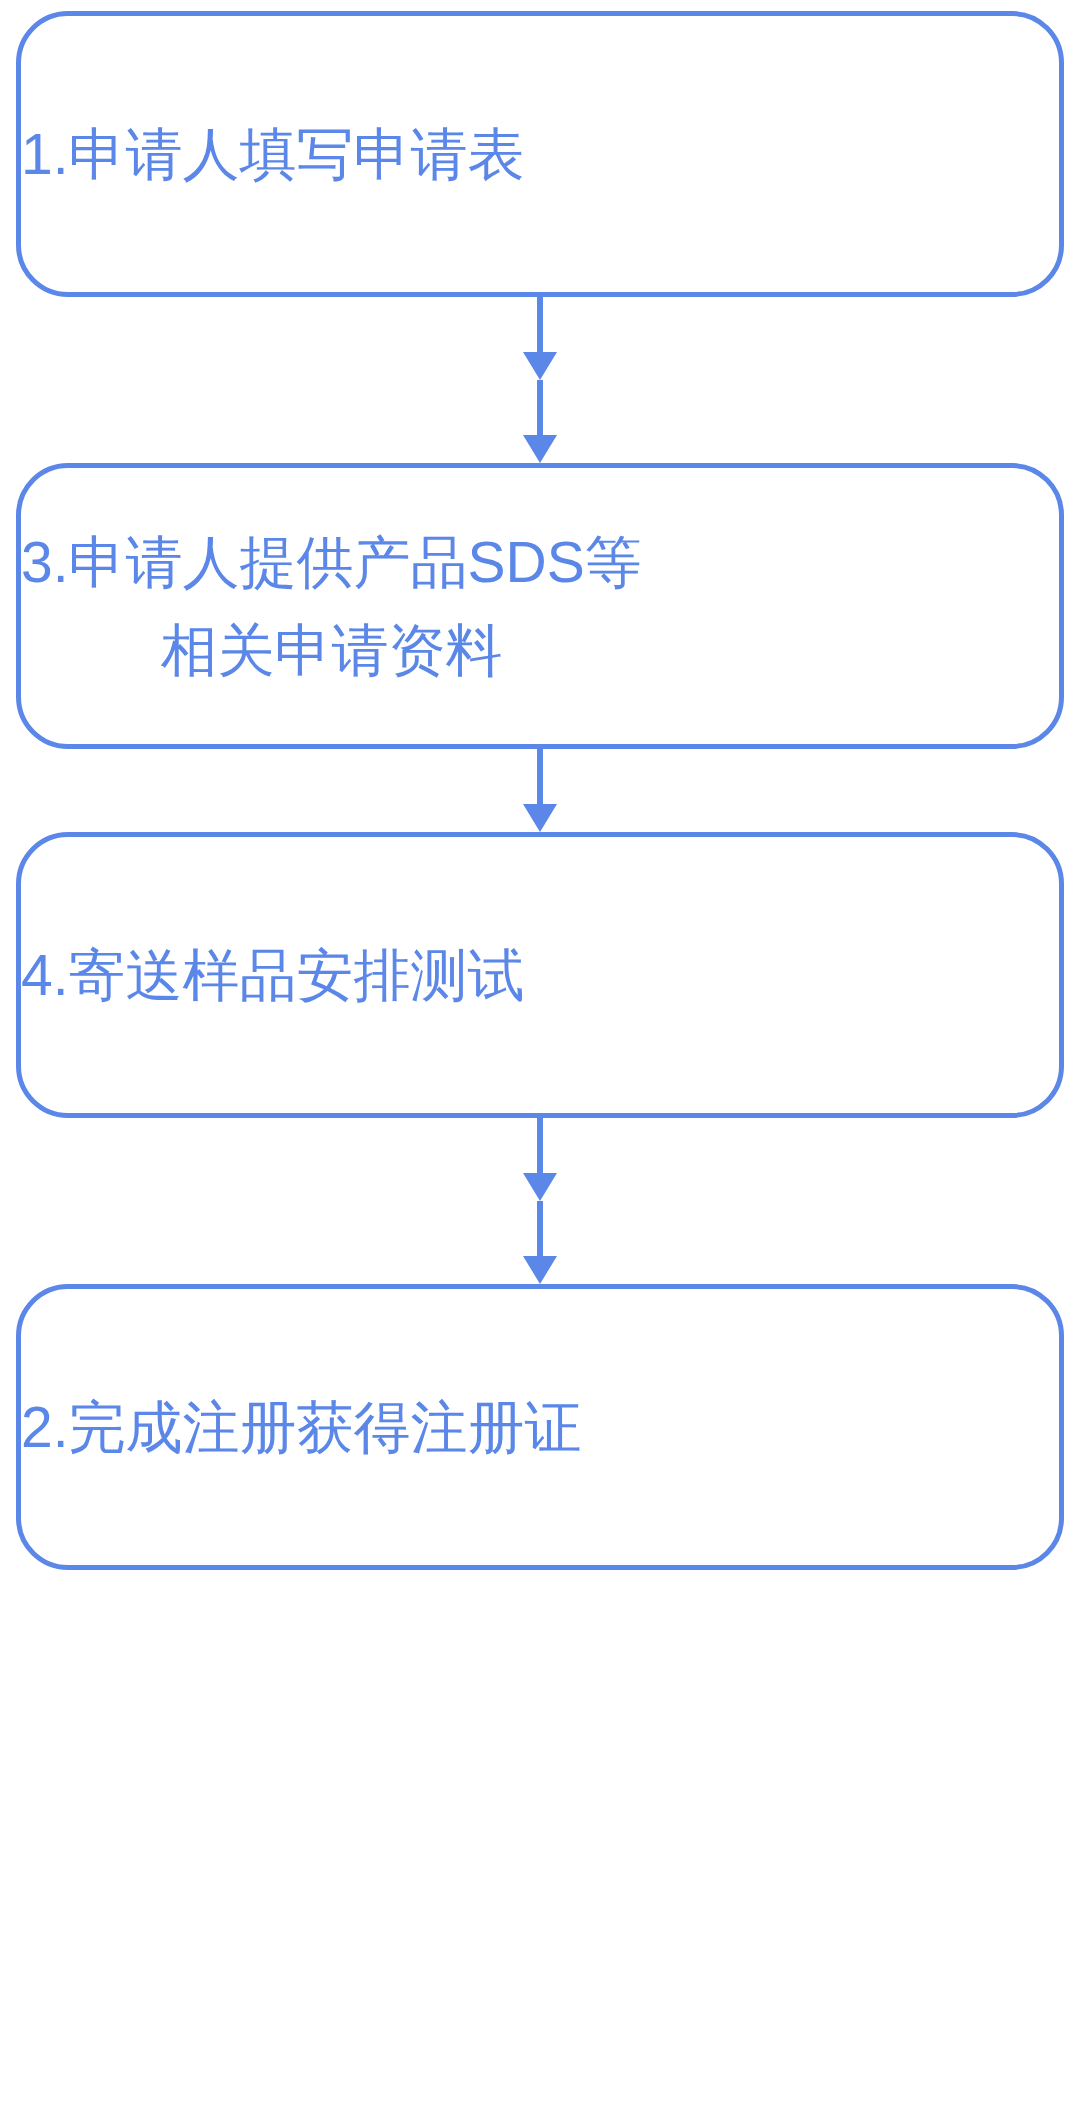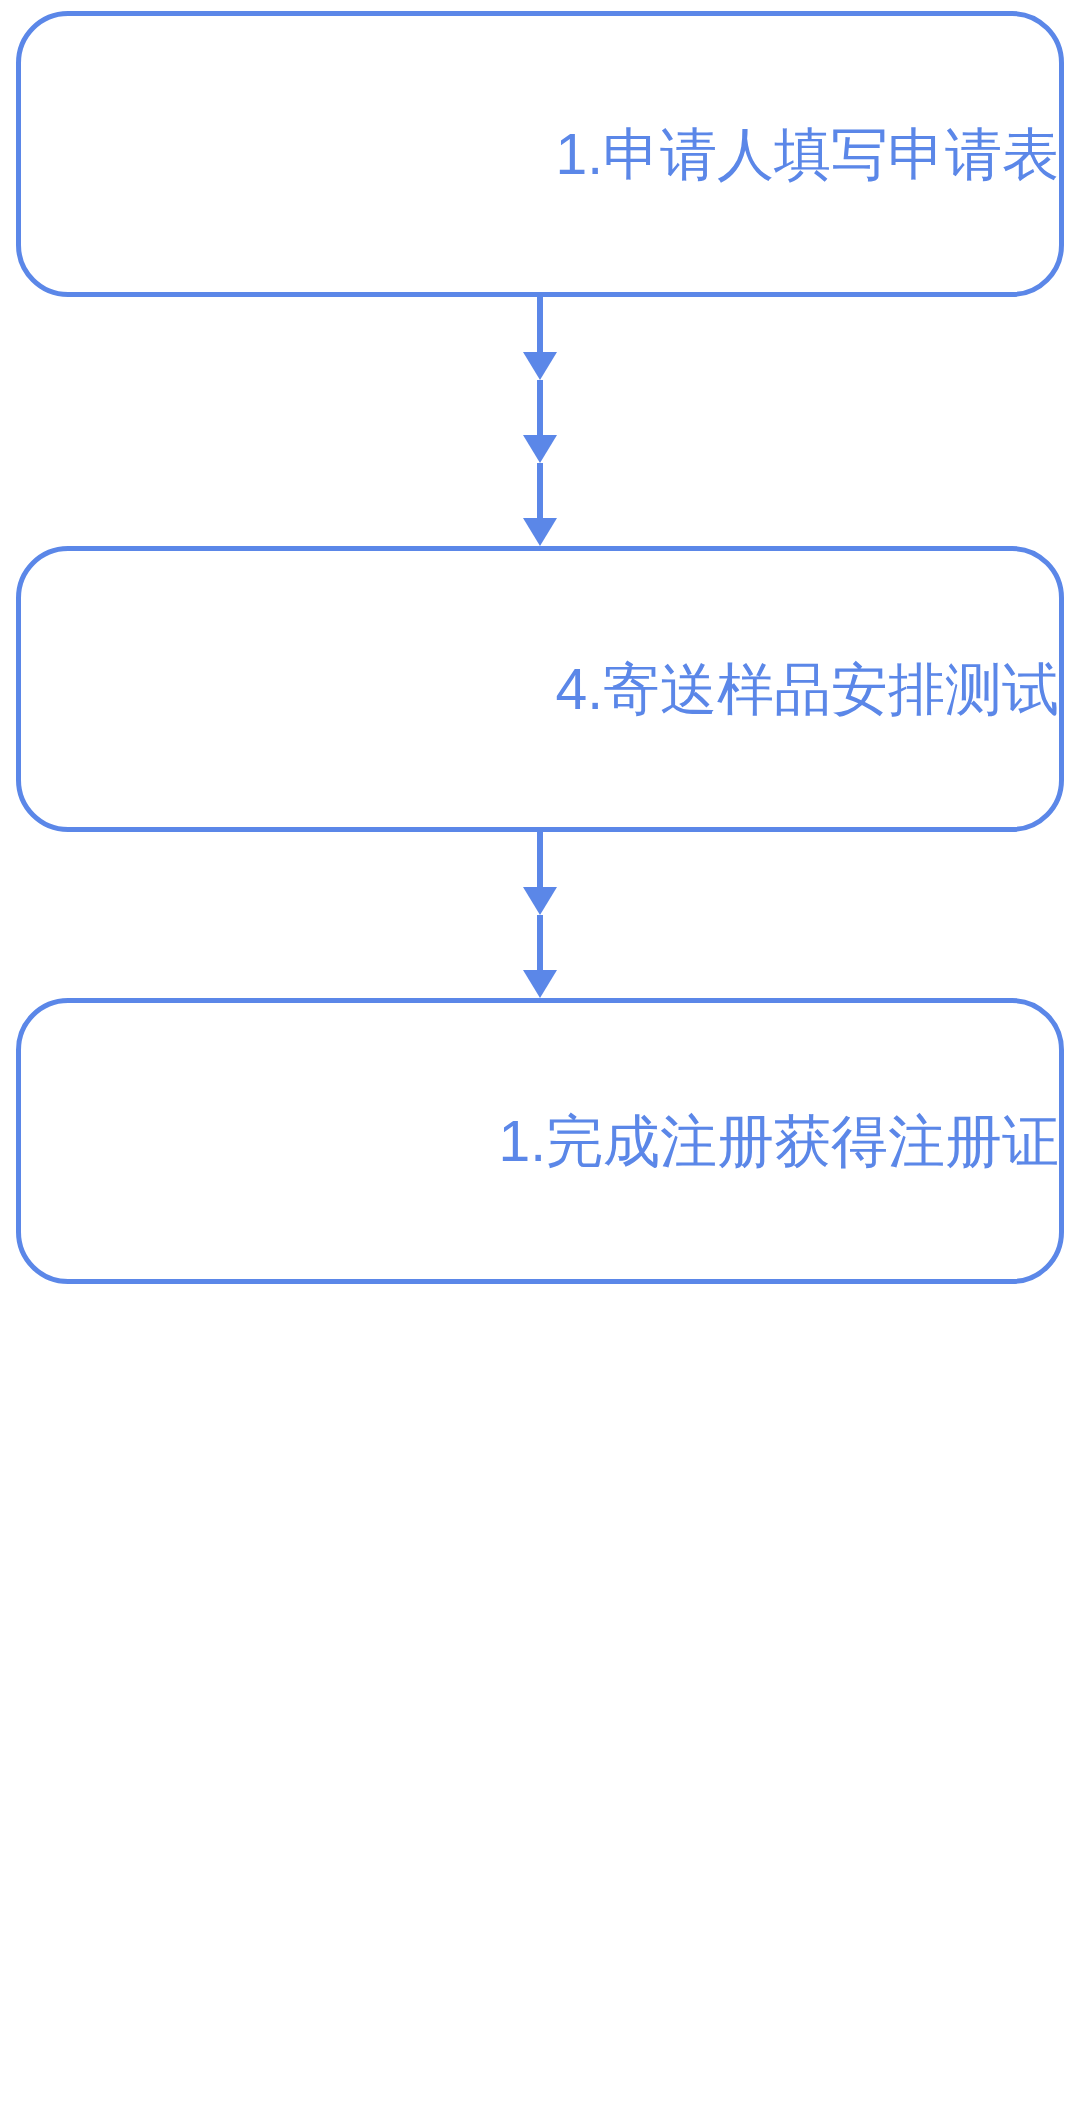--- a/index.html
+++ b/index.html
@@ -24,21 +24,21 @@
     padding-top: 11px;
   }
   .step-box {
     width: 1048px;
     height: 286px;
     border: 5px solid var(--accent);
     border-radius: 52px;
     background: #ffffff;
     display: flex;
     align-items: center;
-    justify-content: flex-end;
+    justify-content: flex-start;
     text-align: center;
     color: var(--accent);
     font-size: 57px;
     font-weight: 400;
     line-height: 1.55;
     white-space: pre-line;
     flex: 0 0 auto;
   }
   .arrow {
     height: 83px;
@@ -74,20 +74,24 @@
     <div class="arrow-line"></div>
     <div class="arrow-head"></div>
   </div>
 
 
   <div class="arrow">
     <div class="arrow-line"></div>
     <div class="arrow-head"></div>
   </div>
 
+  <div class="step-box">
+    <span>3.申请人提供产品SDS等
+相关申请资料</span>
+  </div>
 
   <div class="arrow">
     <div class="arrow-line"></div>
     <div class="arrow-head"></div>
   </div>
 
   <div class="step-box">
     <span>4.寄送样品安排测试</span>
   </div>
 
@@ -96,16 +100,16 @@
     <div class="arrow-head"></div>
   </div>
 
 
   <div class="arrow">
     <div class="arrow-line"></div>
     <div class="arrow-head"></div>
   </div>
 
   <div class="step-box">
-    <span>1.完成注册获得注册证</span>
+    <span>2.完成注册获得注册证</span>
   </div>
 
 </div>
 
 </body></html>

